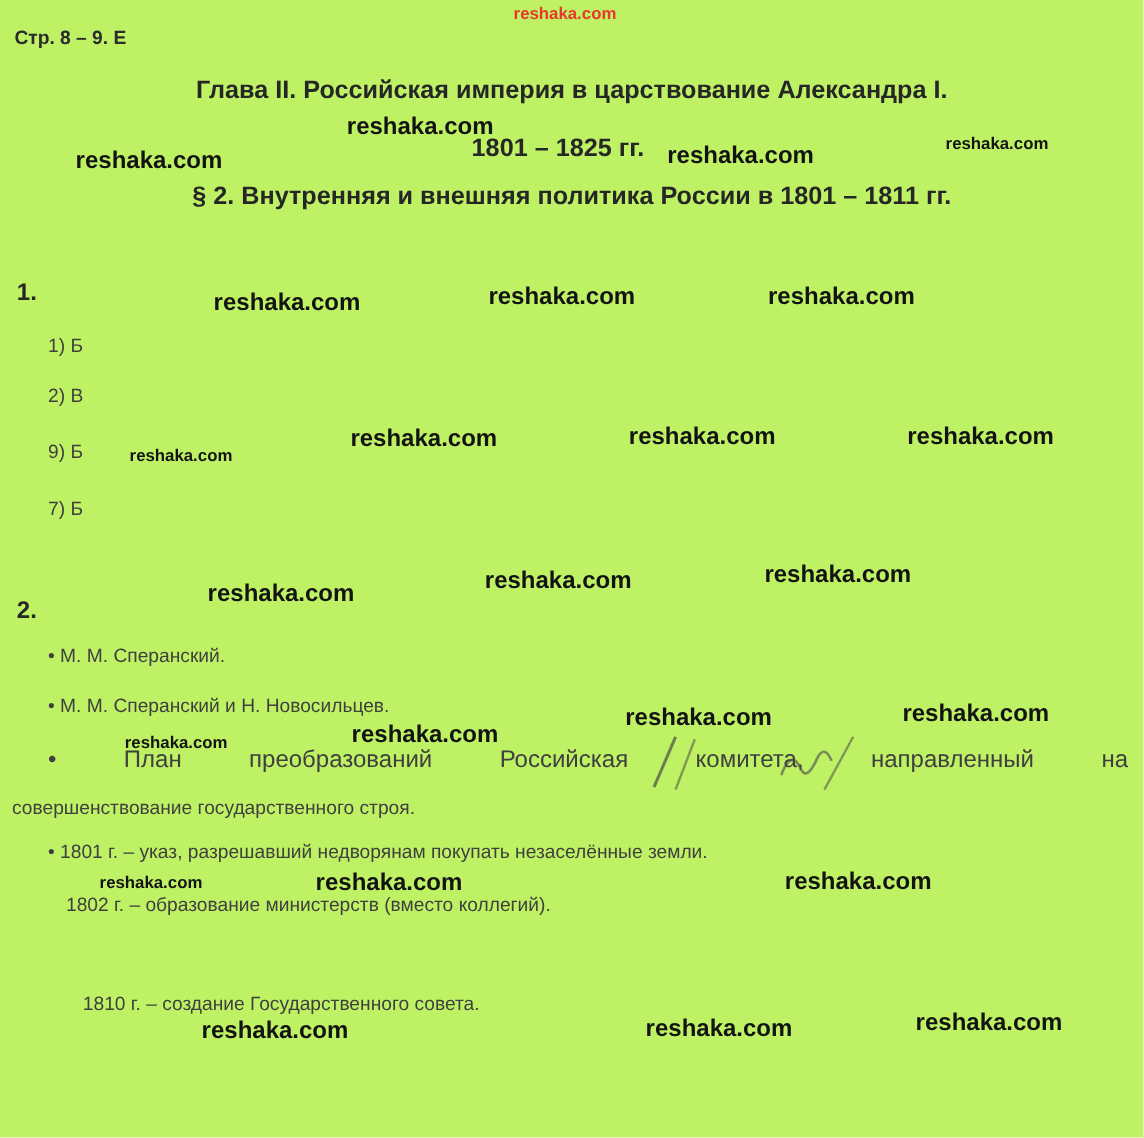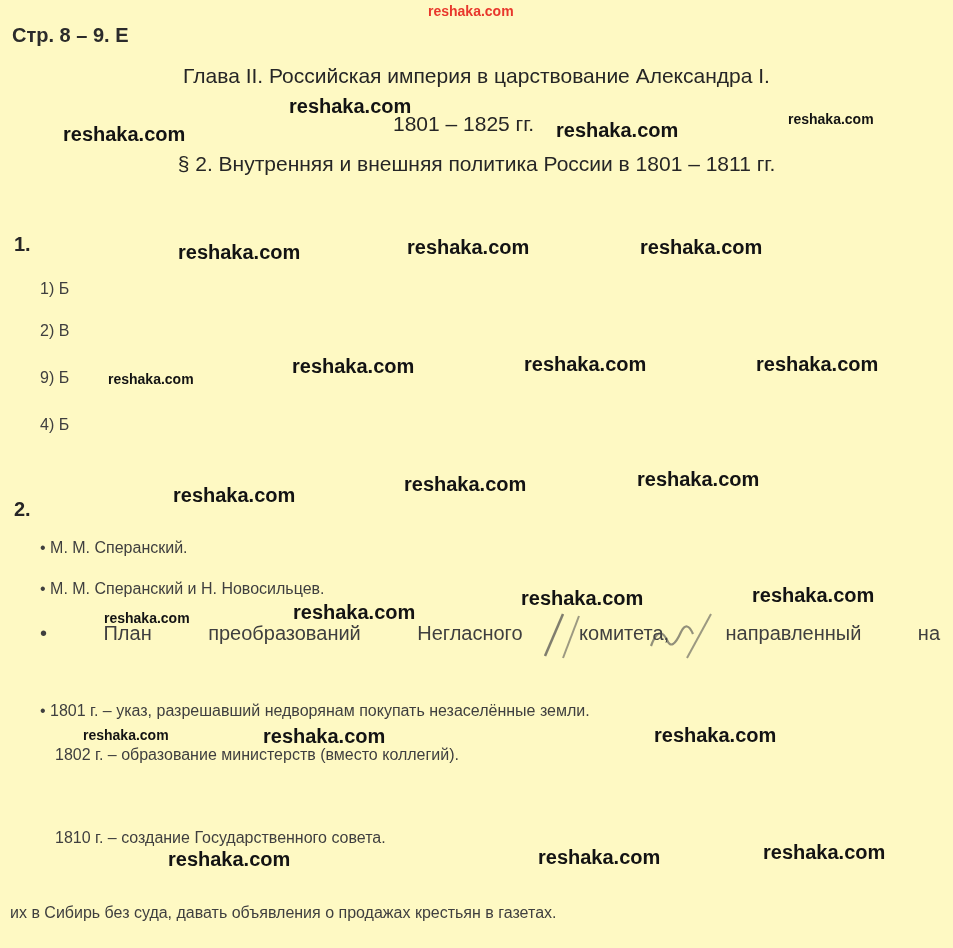--- a/index.html
+++ b/index.html
@@ -2,28 +2,28 @@
 <html><head>
 <meta charset="utf-8">
 <style>
   * { margin: 0; padding: 0; box-sizing: border-box; }
   html, body { background: #ffffff; }
   body { font-family: "Liberation Sans", sans-serif; }
   .page {
     position: relative;
     width: 953px;
     height: 948px;
-    background: #fef9c3;
+    background: #bef264;
     overflow: hidden;
     color: #3f3f3f;
   }
   .abs { position: absolute; white-space: nowrap; }
   .center { left: 0; right: 0; width: 100%; text-align: center; }
-  .title { font-size: 21px; font-weight: 400; color: #262626; }
-  .page-label { font-size: 20px; font-weight: 700; color: #2b2b2b; }
+  .title { font-size: 21px; font-weight: 700; color: #262626; }
+  .page-label { font-size: 16px; font-weight: 700; color: #2b2b2b; }
   .num { font-size: 20px; font-weight: 700; color: #262626; }
   .body-line { font-size: 16px; color: #3f3f3f; }
   .just {
     position: absolute;
     white-space: normal;
     font-size: 20px;
     color: #3f3f3f;
     text-align: justify;
     text-align-last: justify;
   }
@@ -54,58 +54,58 @@
 
   <div class="abs num" style="left:14px; top:233px">1.</div>
 
   <span class="abs wm" style="left:178px; top:241px">reshaka.com</span>
   <span class="abs wm" style="left:407px; top:236px">reshaka.com</span>
   <span class="abs wm" style="left:640px; top:236px">reshaka.com</span>
 
   <div class="abs body-line" style="left:40px; top:280px">1) Б</div>
   <div class="abs body-line" style="left:40px; top:322px">2) В</div>
   <div class="abs body-line" style="left:40px; top:369px">9) Б</div>
-  <div class="abs body-line" style="left:40px; top:416px">4) Б</div>
+  <div class="abs body-line" style="left:40px; top:416px">7) Б</div>
 
   <span class="abs wm wm-sm" style="left:108px; top:371px">reshaka.com</span>
   <span class="abs wm" style="left:292px; top:355px">reshaka.com</span>
   <span class="abs wm" style="left:524px; top:353px">reshaka.com</span>
   <span class="abs wm" style="left:756px; top:353px">reshaka.com</span>
 
   <div class="abs num" style="left:14px; top:498px">2.</div>
 
   <span class="abs wm" style="left:173px; top:484px">reshaka.com</span>
   <span class="abs wm" style="left:404px; top:473px">reshaka.com</span>
   <span class="abs wm" style="left:637px; top:468px">reshaka.com</span>
 
   <div class="abs body-line" style="left:40px; top:580px">• М. М. Сперанский и Н. Новосильцев.</div>
   <div class="abs body-line" style="left:40px; top:539px">• М. М. Сперанский.</div>
 
   <span class="abs wm" style="left:521px; top:587px">reshaka.com</span>
   <span class="abs wm" style="left:752px; top:584px">reshaka.com</span>
   <span class="abs wm wm-sm" style="left:104px; top:610px">reshaka.com</span>
   <span class="abs wm" style="left:293px; top:601px">reshaka.com</span>
 
-  <div class="just" style="left:40px; top:622px; width:900px">• План преобразований Негласного комитета, направленный на</div>
+  <div class="just" style="left:40px; top:622px; width:900px">• План преобразований Российская комитета, направленный на</div>
+  <div class="abs body-line" style="left:10px; top:665px">совершенствование государственного строя.</div>
 
   <svg class="abs" style="left:535px; top:612px" width="210" height="48" viewBox="0 0 210 48">
     <path d="M28 2 L10 44" stroke="#4a4a4a" stroke-width="2.5" fill="none" opacity="0.7"></path>
     <path d="M44 4 L28 46" stroke="#4a4a4a" stroke-width="2" fill="none" opacity="0.55"></path>
     <path d="M116 34 q 8 -22 16 -6 q 5 12 14 -8 q 6 -12 12 2" stroke="#4a4a4a" stroke-width="2.2" fill="none" opacity="0.6"></path>
     <path d="M176 2 L152 46" stroke="#4a4a4a" stroke-width="2" fill="none" opacity="0.55"></path>
   </svg>
 
   <div class="abs body-line" style="left:40px; top:702px">• 1801 г. – указ, разрешавший недворянам покупать незаселённые земли.</div>
 
   <span class="abs wm wm-sm" style="left:83px; top:727px">reshaka.com</span>
   <span class="abs wm" style="left:263px; top:725px">reshaka.com</span>
   <span class="abs wm" style="left:654px; top:724px">reshaka.com</span>
 
   <div class="abs body-line" style="left:55px; top:746px">1802 г. – образование министерств (вместо коллегий).</div>
-  <div class="abs body-line" style="left:55px; top:829px">1810 г. – создание Государственного совета.</div>
+  <div class="abs body-line" style="left:69px; top:829px">1810 г. – создание Государственного совета.</div>
 
   <span class="abs wm" style="left:168px; top:848px">reshaka.com</span>
   <span class="abs wm" style="left:538px; top:846px">reshaka.com</span>
   <span class="abs wm" style="left:763px; top:841px">reshaka.com</span>
 
-  <div class="abs body-line" style="left:10px; top:904px">их в Сибирь без суда, давать объявления о продажах крестьян в газетах.</div>
 
 </div>
 
 </body></html>

